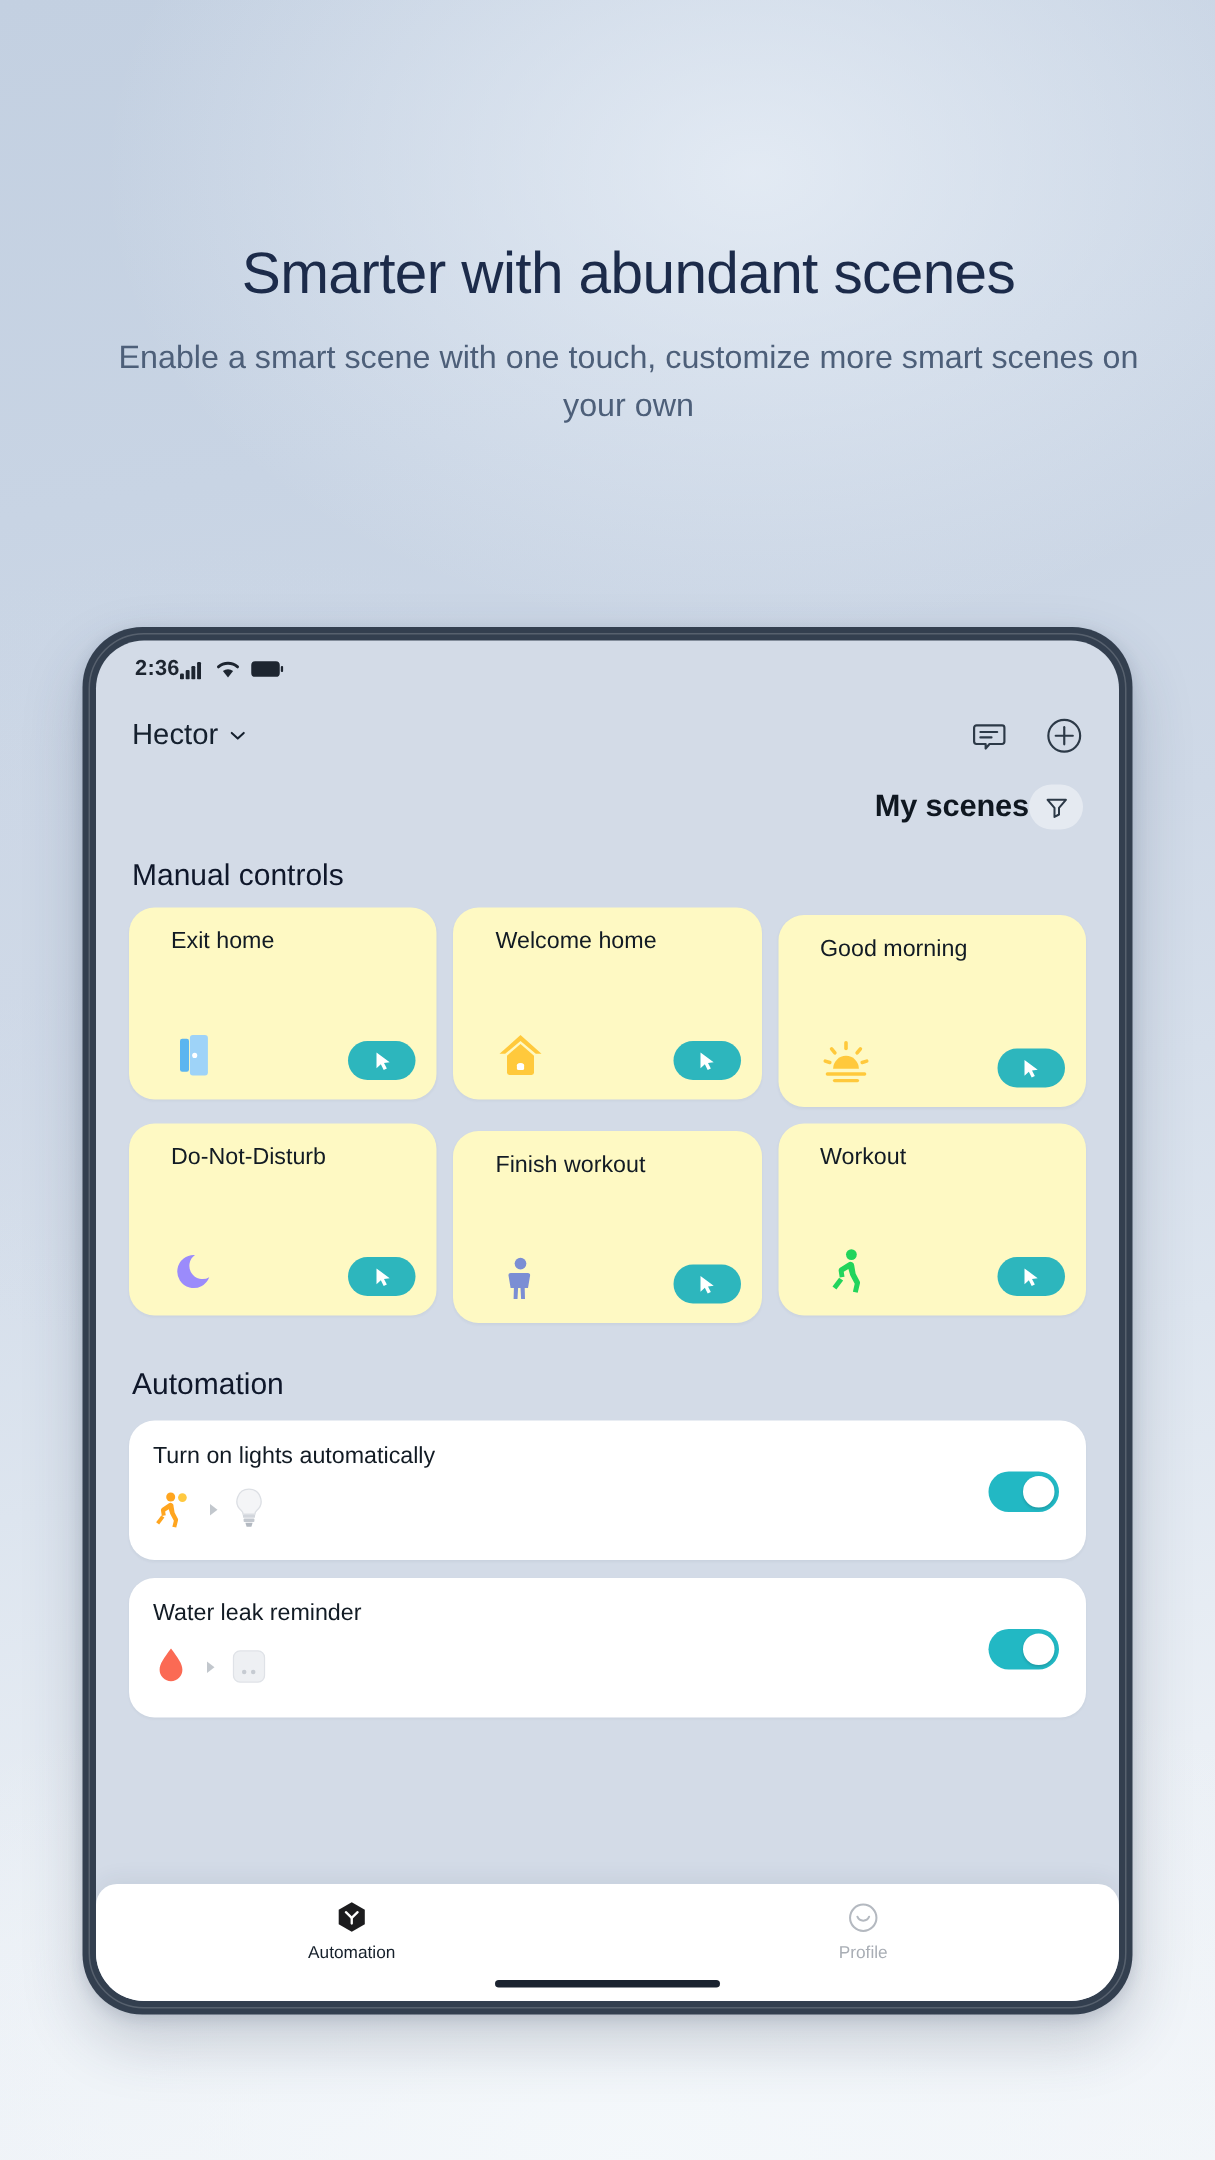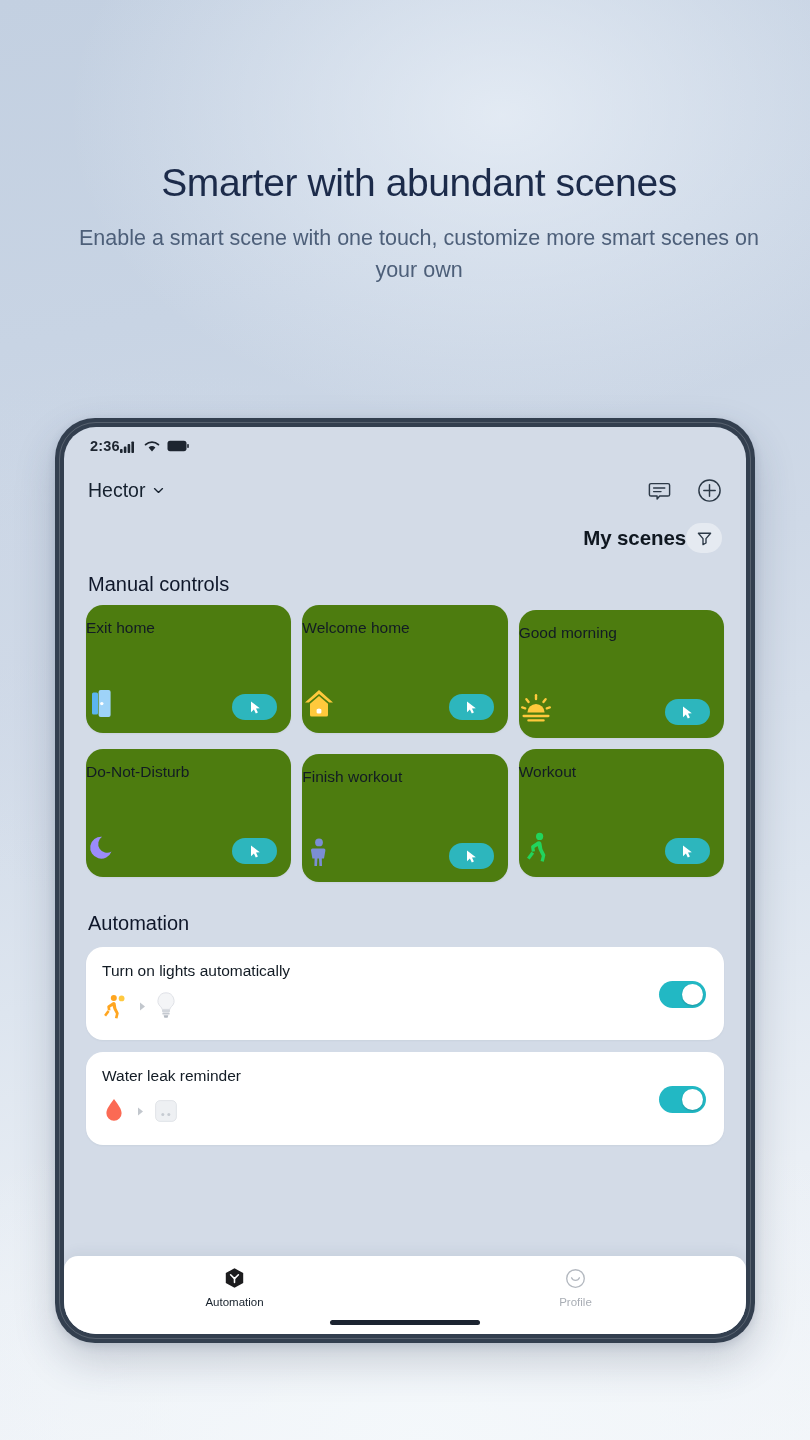--- a/index.html
+++ b/index.html
@@ -104,24 +104,24 @@
   .section-label.automation { padding-top: 30px; padding-bottom: 12px; }
 
   
   .grid {
     display: grid;
     grid-template-columns: repeat(3, 1fr);
     gap: 11px;
     padding: 0 22px;
   }
   .scene-card {
-    background: #4d7c0f;
+    background: #fef9c3;
     border-radius: 17px;
     height: 128px;
-    padding: 14px 14px 13px 0;
+    padding: 14px 14px 13px 28px;
     position: relative;
     display: flex; flex-direction: column; justify-content: space-between;
     box-shadow: 0 1px 2px rgba(40,55,80,0.05);
   }
   .scene-card.offset { margin-top: 5px; }
   .scene-name {
     font-size: 15.5px; color: #121b24; line-height: 1.2;
   }
   .scene-bottom {
     display: flex; align-items: flex-end; justify-content: space-between;

